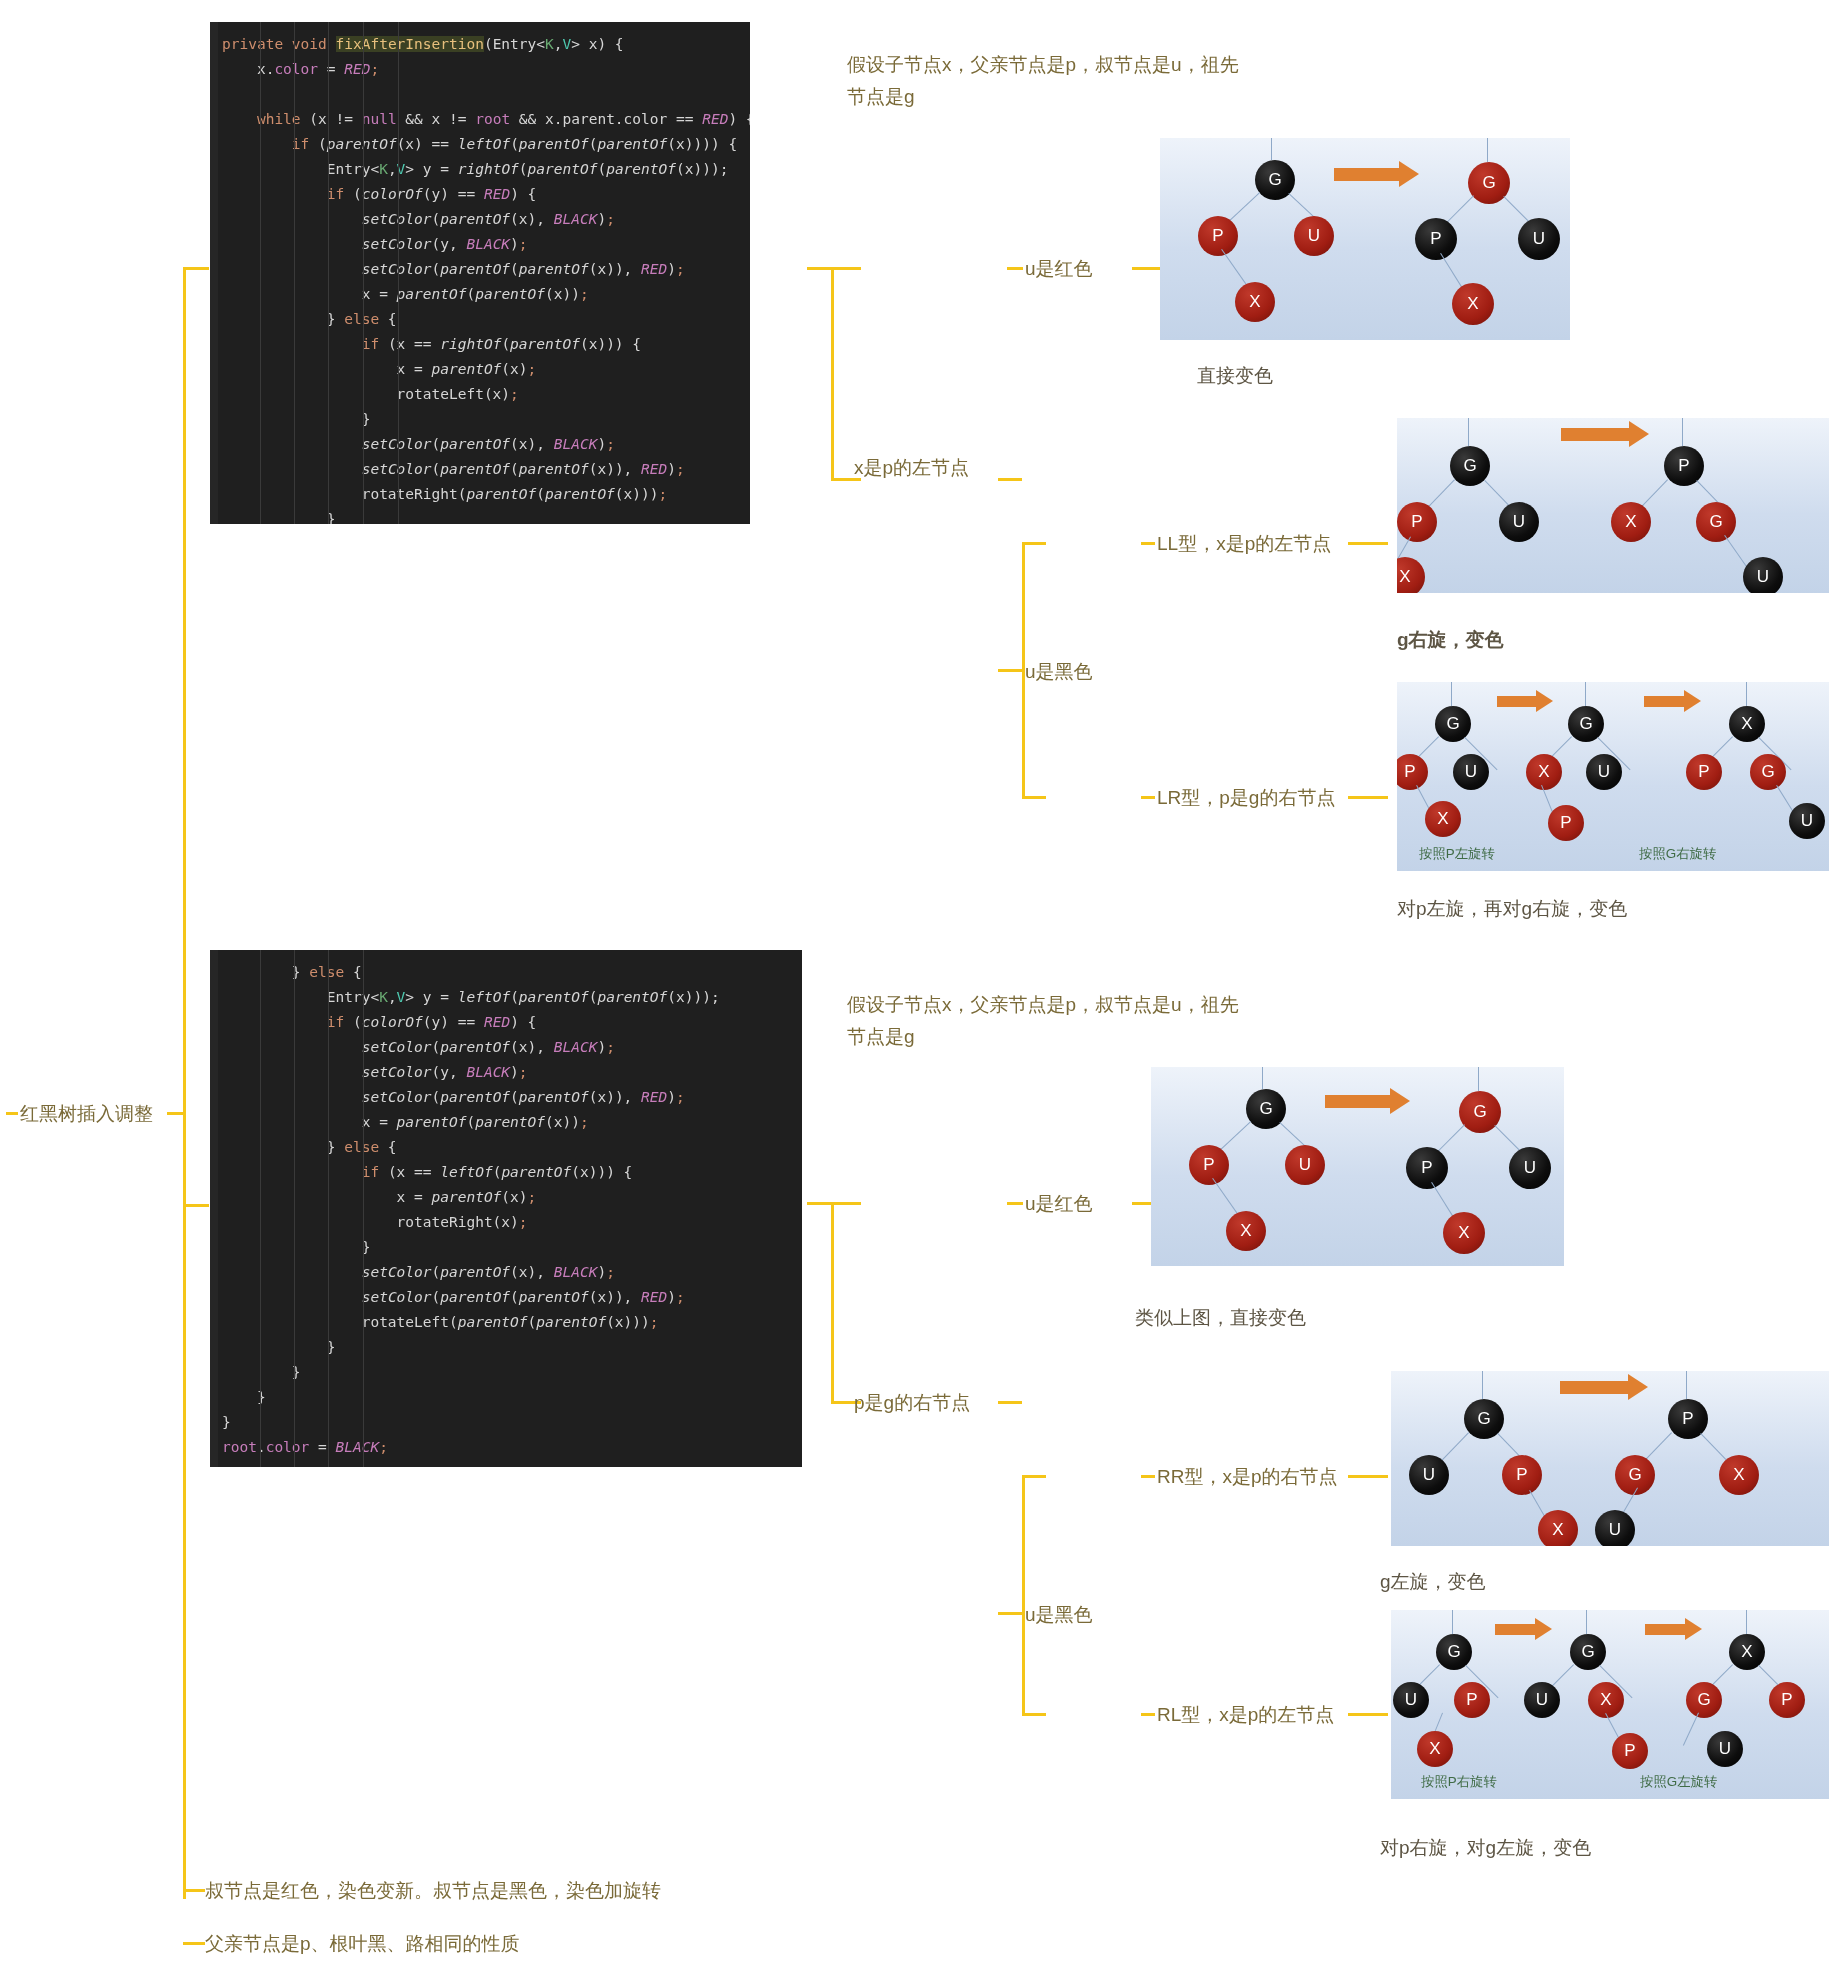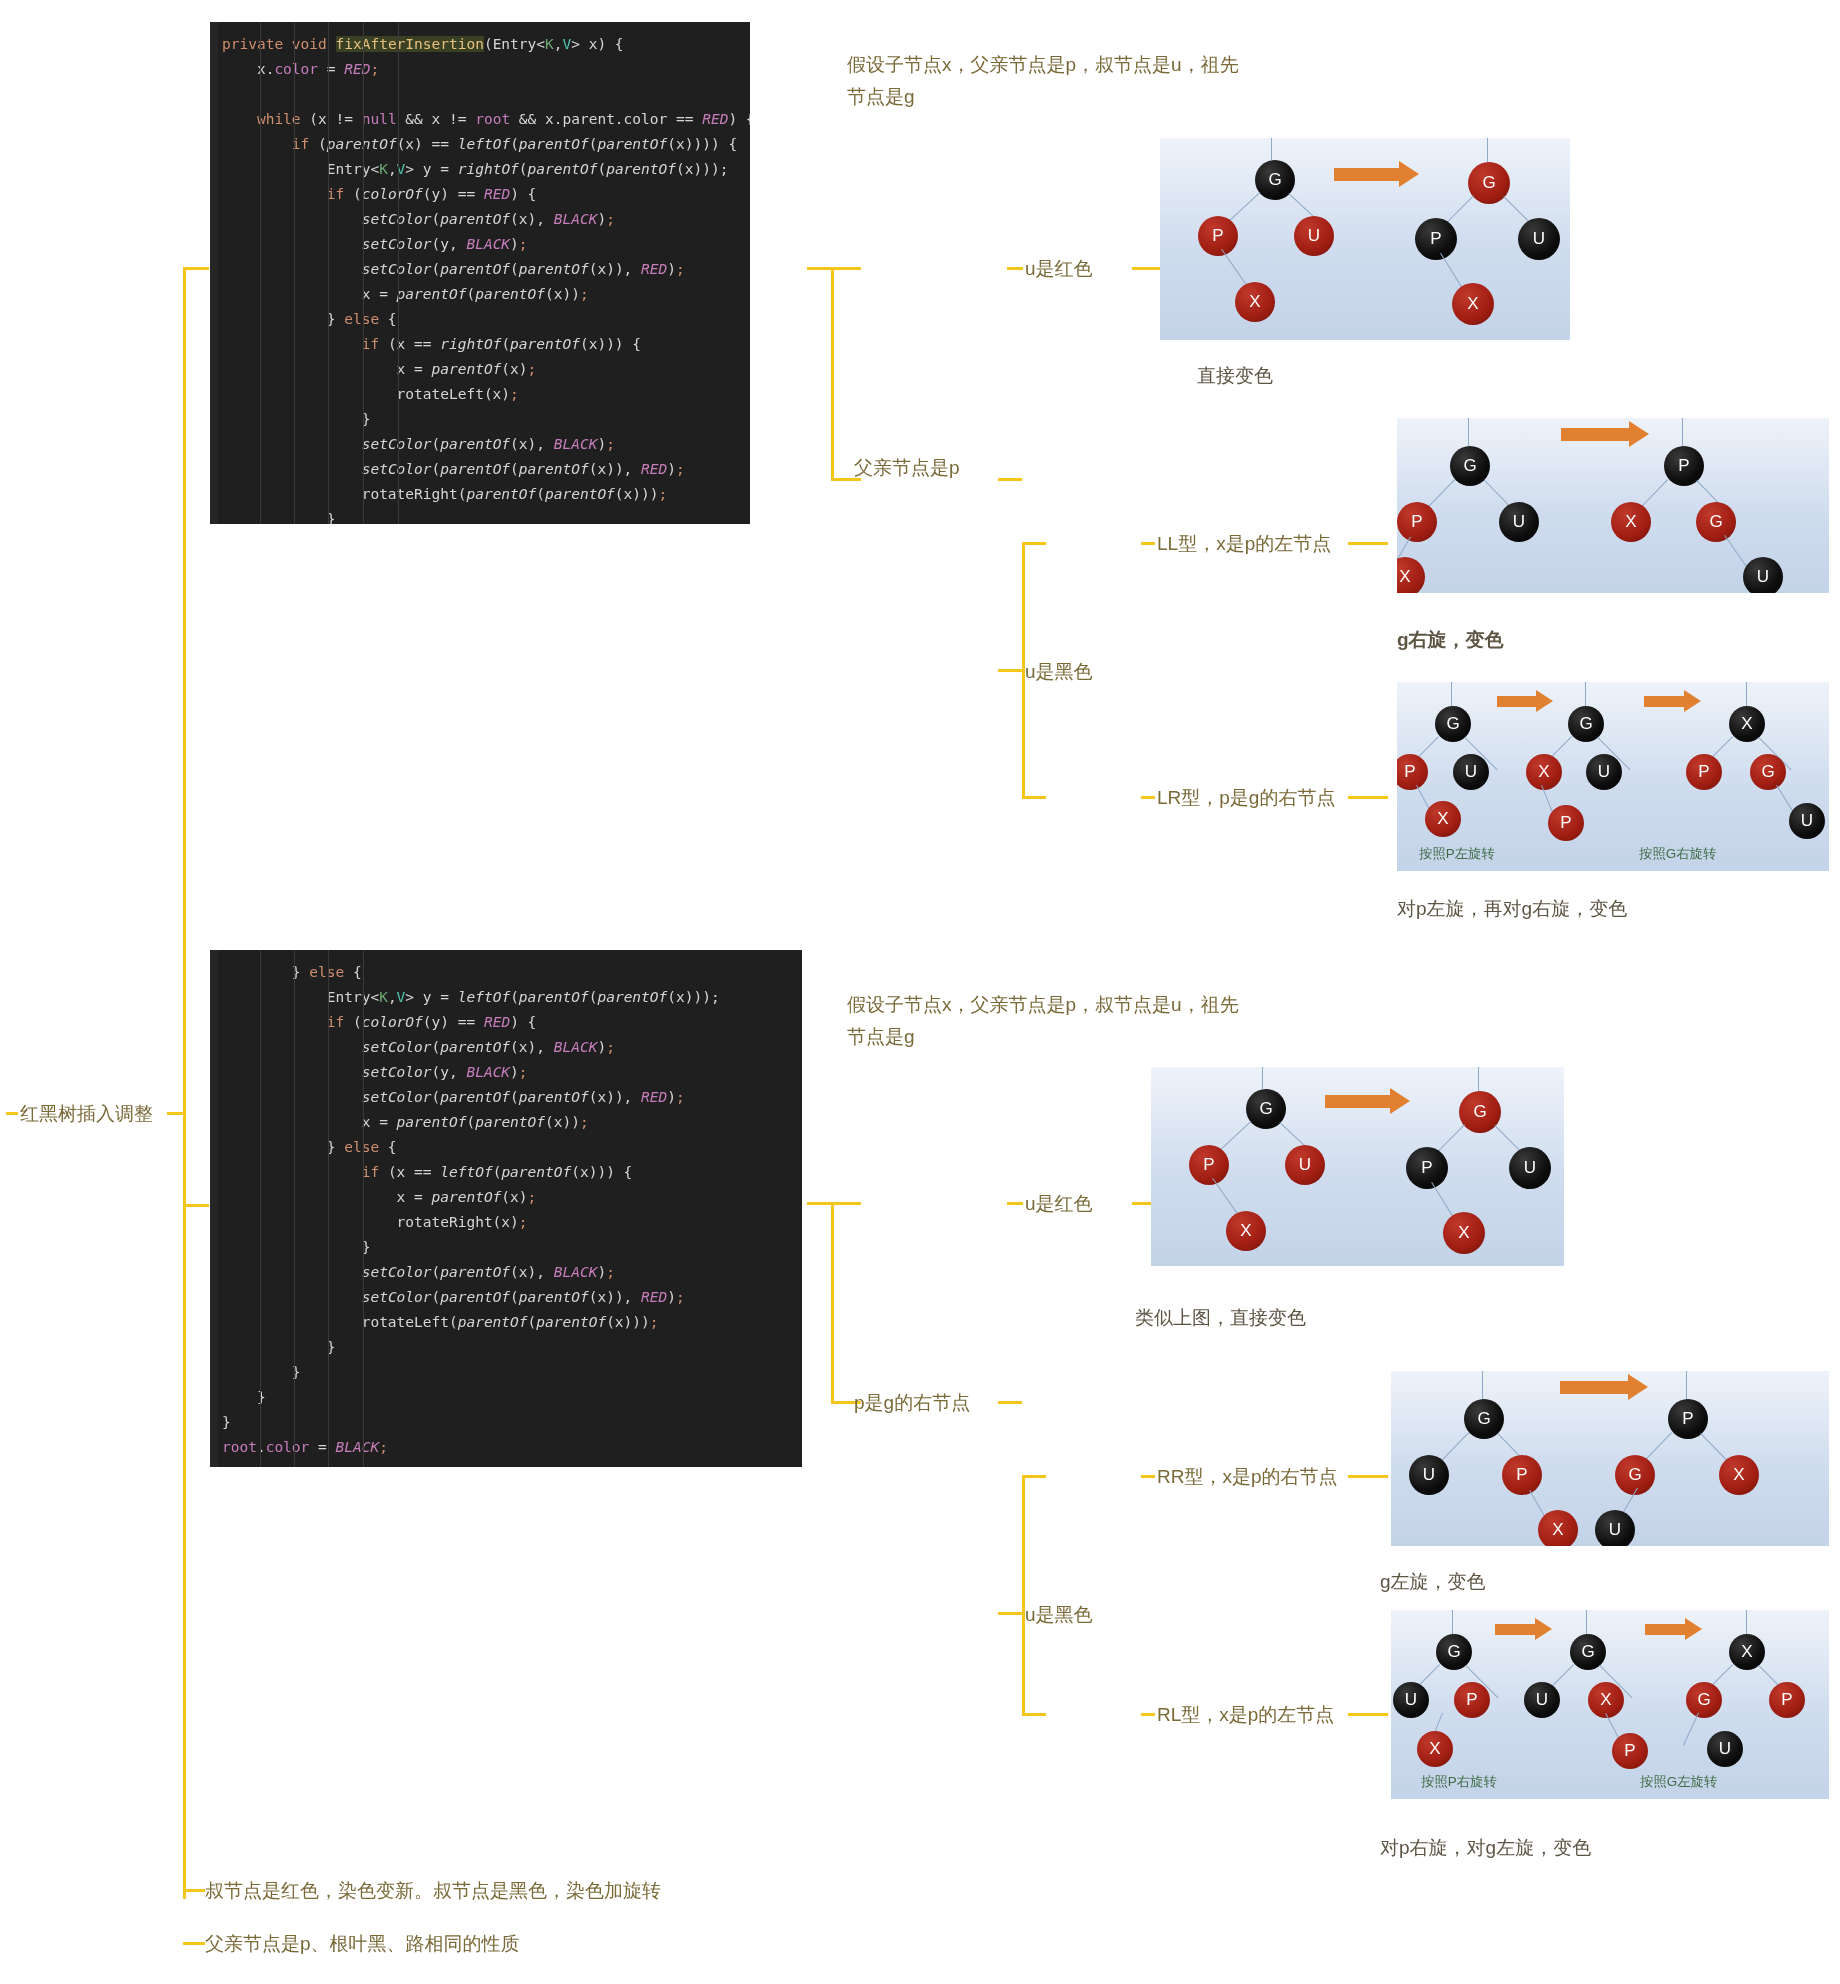--- a/index.html
+++ b/index.html
@@ -120,21 +120,21 @@
 
 <div class="bar vline" style="left:831px;top:267px;height:214px;"></div>
 <div class="bar hline" style="left:807px;top:267px;width:26px;"></div>
 <div class="bar hline" style="left:831px;top:267px;width:30px;"></div>
 <div class="bar hline" style="left:831px;top:478px;width:30px;"></div>
 
 <div class="node" style="left:1025px;top:254px;">u是红色</div>
 <div class="bar hline" style="left:1007px;top:267px;width:16px;"></div>
 <div class="bar hline" style="left:1132px;top:267px;width:40px;"></div>
 
-<div class="node" style="left:854px;top:453px;">父亲节点是p</div>
+<div class="node" style="left:854px;top:453px;">x是p的左节点</div>
 <div class="bar hline" style="left:998px;top:478px;width:24px;"></div>
 
 <div class="bar vline" style="left:1022px;top:542px;height:254px;"></div>
 <div class="bar hline" style="left:998px;top:669px;width:26px;"></div>
 <div class="bar hline" style="left:1022px;top:542px;width:24px;"></div>
 <div class="bar hline" style="left:1022px;top:796px;width:24px;"></div>
 
 <div class="node" style="left:1025px;top:657px;">u是黑色</div>
 
 <div class="node" style="left:1157px;top:529px;">LL型，x是p的左节点</div>

